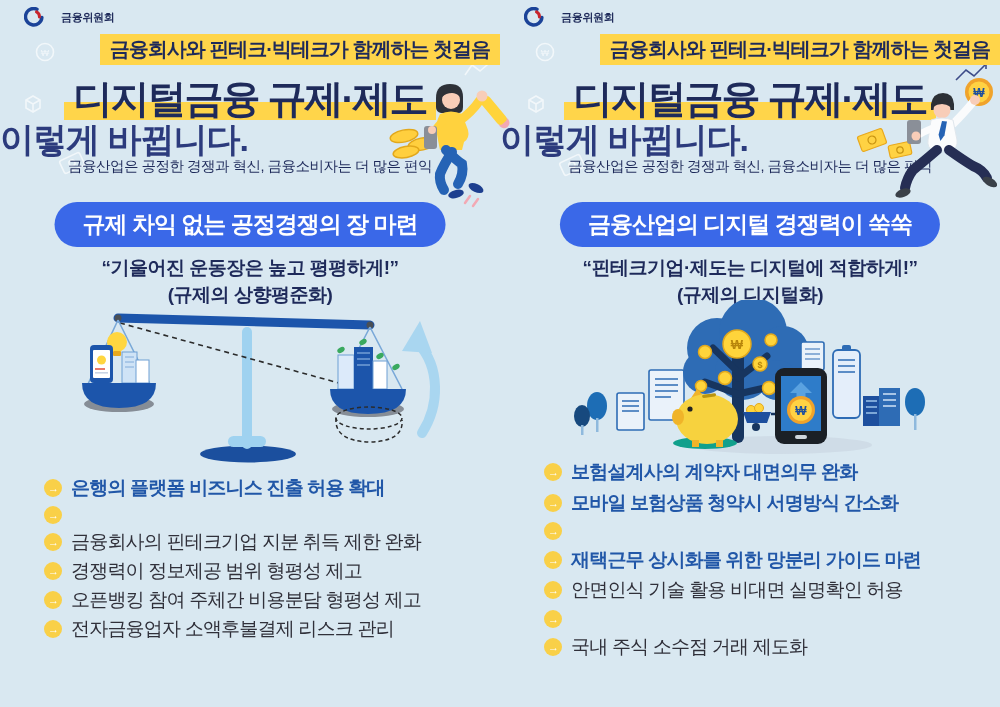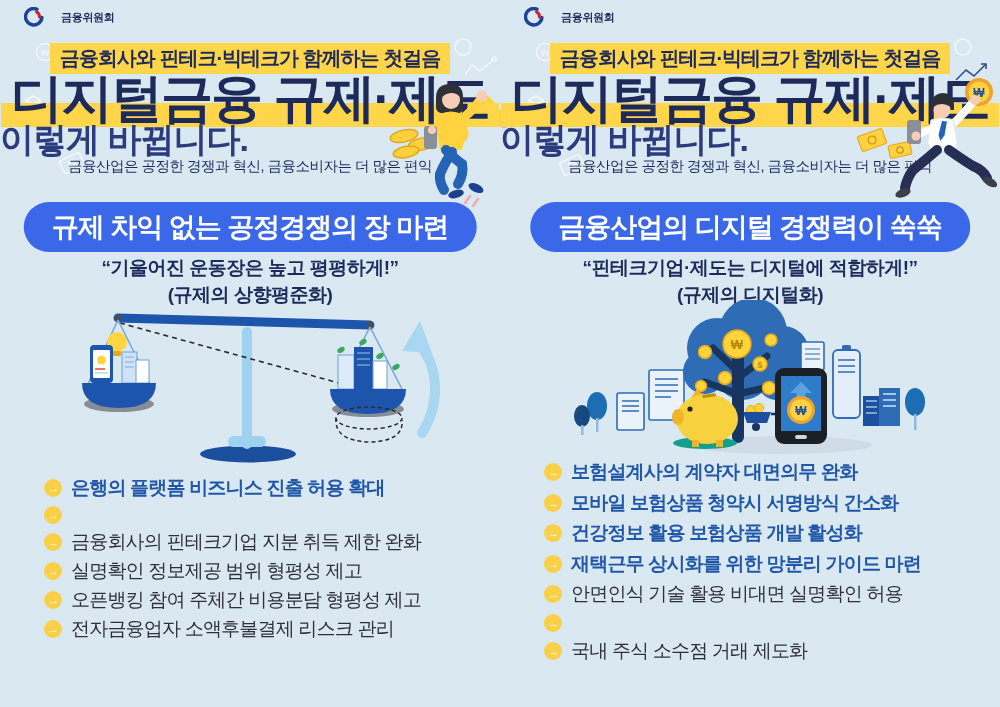--- a/index.html
+++ b/index.html
@@ -8,33 +8,33 @@
     background:var(--bg,#d9e8f1);
     font-family:"Liberation Sans","DejaVu Sans",sans-serif;
   }
   .panel{position:absolute;top:0;width:500px;height:707px;}
   .panel-left{left:0;}
   .panel-right{left:500px;}
 
   .logo{position:absolute;top:7px;left:24px;display:flex;align-items:center;gap:17px;}
   .logo-text{font-size:11px;font-weight:800;color:var(--navy);letter-spacing:-0.3px;}
 
-  .tagline{position:absolute;top:43px;width:100%;text-align:center;}
+  .tagline{position:absolute;top:34px;width:100%;text-align:right;}
   .tagline-inner{display:inline-block;background:var(--yellow);color:var(--navy);
     font-size:20px;font-weight:800;letter-spacing:-1px;padding:2px 10px;}
-  .title{position:absolute;top:64px;width:100%;text-align:center;margin:0;
-    font-size:52px;font-weight:900;color:var(--navy);letter-spacing:-2px;}
+  .title{position:absolute;top:72px;width:100%;text-align:center;margin:0;
+    font-size:39px;font-weight:900;color:var(--navy);letter-spacing:-2px;}
   .title .hl{background:linear-gradient(transparent 58%, var(--yellow) 58%);padding:0 10px;}
   .subtitle{position:absolute;top:117px;width:100%;text-align:left;
     font-size:34px;font-weight:600;color:var(--subtitle);letter-spacing:-1px;}
   .subnote{position:absolute;top:157px;width:100%;text-align:center;
     font-size:14.5px;font-weight:400;color:var(--navy);letter-spacing:-0.5px;}
 
   .pill{position:absolute;top:202px;left:50%;transform:translateX(-50%);
-    background:var(--pill);color:#fff;font-size:27px;font-weight:800;
+    background:var(--pill);color:#fff;font-size:23px;font-weight:800;
     padding:7px 28px;border-radius:25px;white-space:nowrap;letter-spacing:-1px;}
   .quote{position:absolute;top:255px;width:100%;text-align:center;
     color:var(--navy);font-size:19px;font-weight:600;line-height:1.4;letter-spacing:-0.5px;}
 
   .illus{position:absolute;}
   .panel-left  .illus{left:70px;top:305px;width:380px;height:160px;}
   .panel-right .illus{left:55px;top:300px;width:420px;height:160px;}
 
   .items{position:absolute;left:44px;list-style:none;margin:0;padding:0;
     display:flex;flex-direction:column;}
@@ -183,21 +183,21 @@
         </li>
         <li class="item em">
           <span class="bullet">→</span>
         </li>
         <li class="item">
           <span class="bullet">→</span>
           <span>금융회사의 핀테크기업 지분 취득 제한 완화</span>
         </li>
         <li class="item">
           <span class="bullet">→</span>
-          <span>실명확인 정보제공 범위 형평성 제고</span>
+          <span>경쟁력이 정보제공 범위 형평성 제고</span>
         </li>
         <li class="item">
           <span class="bullet">→</span>
           <span>오픈뱅킹 참여 주체간 비용분담 형평성 제고</span>
         </li>
         <li class="item">
           <span class="bullet">→</span>
           <span>전자금융업자 소액후불결제 리스크 관리</span>
         </li>
       </ul>
@@ -306,21 +306,20 @@
         <li class="item em">
           <span class="bullet">→</span>
           <span>보험설계사의 계약자 대면의무 완화</span>
         </li>
         <li class="item em">
           <span class="bullet">→</span>
           <span>모바일 보험상품 청약시 서명방식 간소화</span>
         </li>
         <li class="item em">
           <span class="bullet">→</span>
-          <span>건강정보 활용 보험상품 개발 활성화</span>
         </li>
         <li class="item em">
           <span class="bullet">→</span>
           <span>재택근무 상시화를 위한 망분리 가이드 마련</span>
         </li>
         <li class="item">
           <span class="bullet">→</span>
           <span>안면인식 기술 활용 비대면 실명확인 허용</span>
         </li>
         <li class="item">

